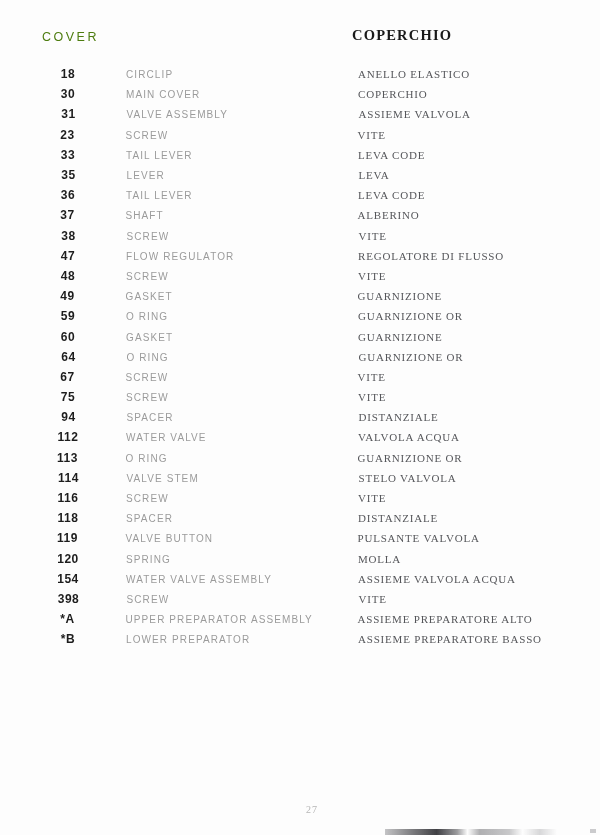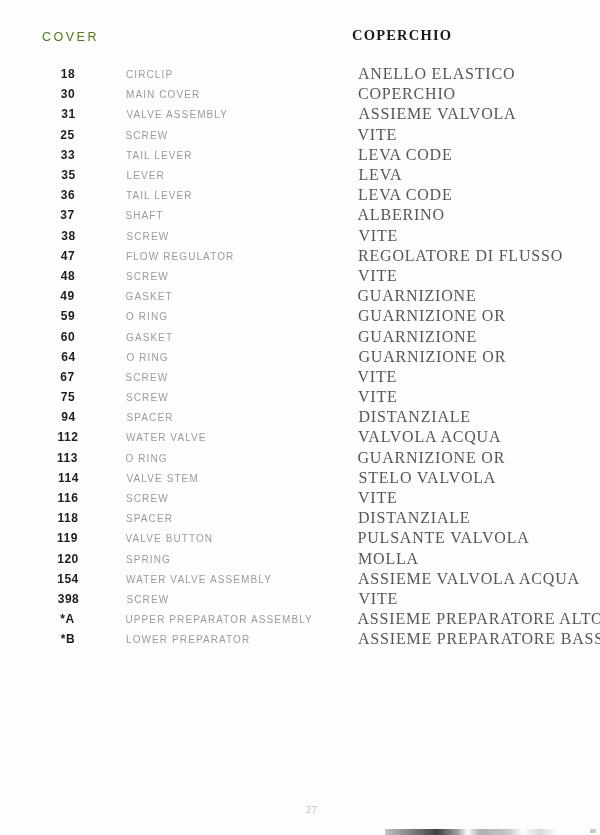--- a/index.html
+++ b/index.html
@@ -66,21 +66,21 @@
   }
   .en {
     left: 110px;
     font-size: 10px;
     letter-spacing: 1.1px;
     color: #9b9b9b;
   }
   .it {
     left: 342px;
     font-family: "Liberation Serif", serif;
-    font-size: 16px;
+    font-size: 11px;
     letter-spacing: 0.8px;
     color: #55565a;
   }
   .page-number {
     position: absolute;
     left: 306px;
     top: 804px;
     font-family: "Liberation Serif", serif;
     font-size: 10px;
     letter-spacing: 1px;
@@ -137,21 +137,21 @@
       <span class="cell it">COPERCHIO</span>
     </div>
 
     <div class="part-row">
       <span class="cell num">31</span>
       <span class="cell en">VALVE ASSEMBLY</span>
       <span class="cell it">ASSIEME VALVOLA</span>
     </div>
 
     <div class="part-row">
-      <span class="cell num">25</span>
+      <span class="cell num">23</span>
       <span class="cell en">SCREW</span>
       <span class="cell it">VITE</span>
     </div>
 
     <div class="part-row">
       <span class="cell num">33</span>
       <span class="cell en">TAIL LEVER</span>
       <span class="cell it">LEVA CODE</span>
     </div>
 

